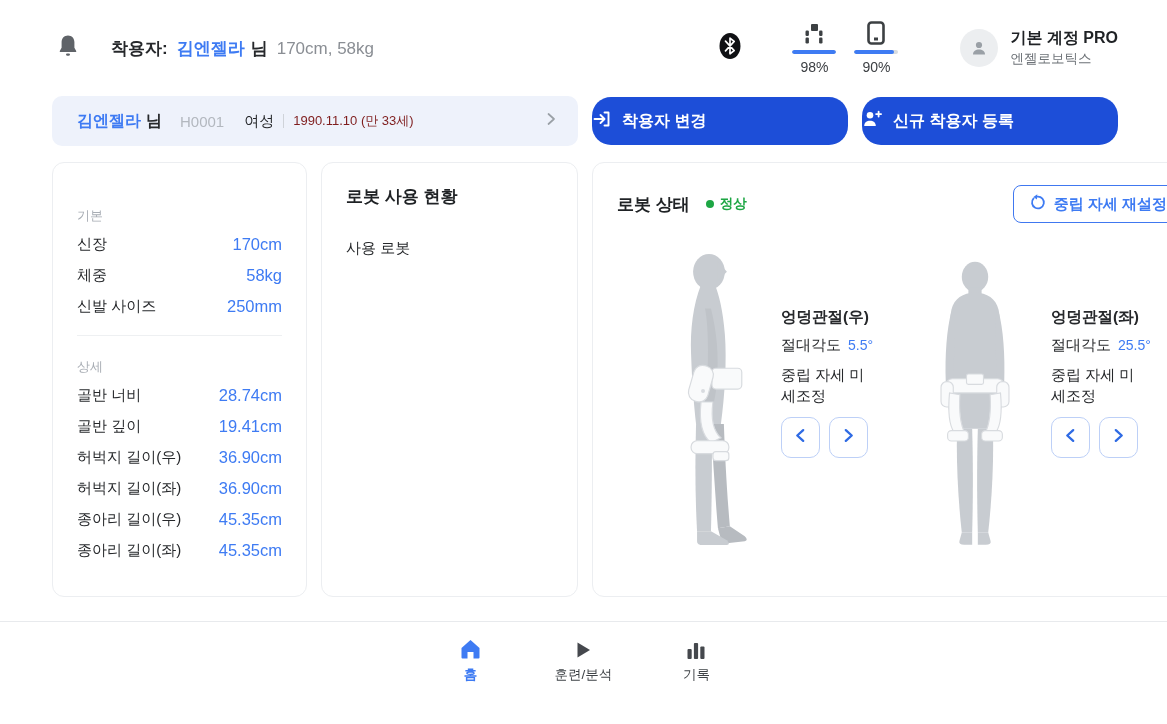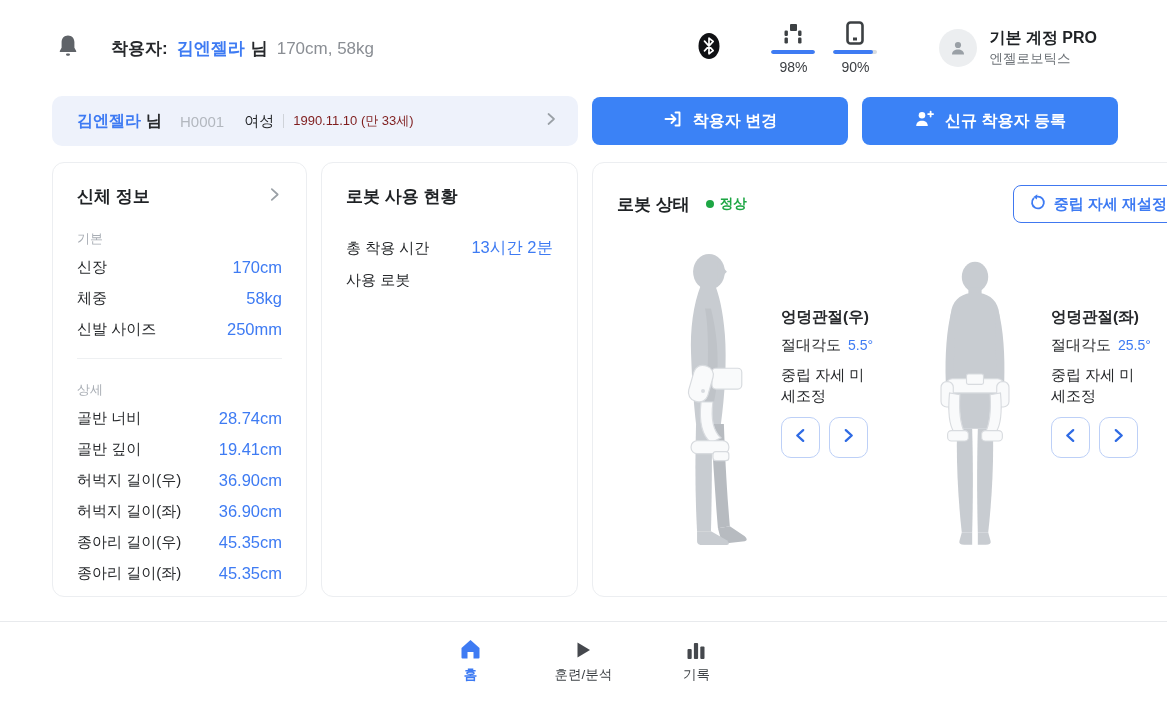--- a/index.html
+++ b/index.html
@@ -4,21 +4,21 @@
 <style>
   * { margin:0; padding:0; box-sizing:border-box; }
   html,body { width:1167px; height:724px; overflow:hidden; }
   body {
     font-family:"Liberation Sans","DejaVu Sans",sans-serif;
     background:#ffffff; color:#26282b; position:relative;
   }
   .page { width:1167px; height:724px; display:flex; flex-direction:column; }
 
   
-  .header { height:96px; display:flex; align-items:center; padding:0 70px 0 55px; flex:0 0 auto; }
+  .header { height:96px; display:flex; align-items:center; padding:0 49px 0 55px; flex:0 0 auto; }
   .bell-btn { width:26px; height:26px; display:flex; align-items:center; justify-content:center; cursor:pointer; }
   .wearer-info { display:flex; align-items:baseline; gap:9px; margin-left:30px; font-size:17px; }
   .wearer-label { font-weight:700; color:#26282b; }
   .wearer-name { font-weight:700; color:#3e7bf3; }
   .wearer-suffix { font-weight:700; color:#26282b; margin-left:-3px; }
   .wearer-body { color:#8a8e94; font-weight:400; }
   .header-right { margin-left:auto; display:flex; align-items:center; }
   .bt-wrap { margin-right:48px; }
   .battery { display:flex; flex-direction:column; align-items:center; width:48px; margin-right:14px; }
   .battery .icon-box { height:24px; display:flex; align-items:flex-end; justify-content:center; }
@@ -38,23 +38,23 @@
     display:flex; align-items:center; padding:0 20px 0 25px; cursor:pointer; flex:0 0 auto;
   }
   .pb-name { color:#3e7bf3; font-weight:700; font-size:16px; }
   .pb-suffix { color:#26282b; font-weight:700; font-size:16px; margin-left:5px; }
   .pb-id { color:#b3b8bf; font-size:15px; margin-left:18px; }
   .pb-gender { color:#26282b; font-size:15px; margin-left:20px; }
   .pb-div { width:1px; height:14px; background:#cfd3d9; margin:0 9px; }
   .pb-birth { color:#7f1d1d; font-size:13px; }
   .pb-chevron { margin-left:auto; }
   .btn-primary {
-    flex:1; height:48px; background:#3b82f6; border:none; border-radius:8px;
+    flex:1; height:48px; background:#1d4ed8; border:none; border-radius:19px;
     color:#fff; font-size:16px; font-weight:700; display:flex; align-items:center;
-    justify-content:center; gap:10px; cursor:pointer; font-family:inherit;
+    justify-content:flex-start; gap:10px; cursor:pointer; font-family:inherit;
   }
 
   
   .cards { display:flex; gap:14px; padding:16px 49px 0 52px; flex:0 0 auto; height:451px; }
   .card { background:#fff; border:1px solid #eceef1; border-radius:12px; padding:22px 24px; height:435px; }
   .card-title { font-size:17px; font-weight:700; color:#1f2225; }
   .card-head { display:flex; align-items:center; }
 
   .card-body-info { width:255px; flex:0 0 auto; }
   .card-usage { width:257px; flex:0 0 auto; }
@@ -213,28 +213,20 @@
           <path d="M16.6 2.6 v5 M14.1 5.1 h5" stroke="#fff" stroke-width="1.8" stroke-linecap="round"></path>
         </svg>
       </span>
       <span>신규 착용자 등록</span>
     </button>
   </div>
 
   <div class="cards">
 
     <div class="card card-body-info">
-      <div class="card-head">
-        <span class="card-title">신체 정보</span>
-        <span style="margin-left:auto;">
-          <svg width="15" height="15" viewBox="0 0 14 14">
-              <path d="M4.5 2 L10 7 L4.5 12" fill="none" stroke="#9aa0a6" stroke-width="1.6" stroke-linecap="round" stroke-linejoin="round"></path>
-            </svg>
-        </span>
-      </div>
       <div class="section-label">기본</div>
       <div class="info-row">
         <span class="lbl">신장</span>
         <span class="val">170cm</span>
       </div>
       <div class="info-row">
         <span class="lbl">체중</span>
         <span class="val">58kg</span>
       </div>
       <div class="info-row">
@@ -267,24 +259,20 @@
         <span class="lbl">종아리 길이(좌)</span>
         <span class="val">45.35cm</span>
       </div>
     </div>
 
     <div class="card card-usage">
       <div class="card-head">
         <span class="card-title">로봇 사용 현황</span>
       </div>
       <div class="usage-rows">
-        <div class="usage-row">
-          <span class="lbl">총 착용 시간</span>
-          <span class="val">13시간 2분</span>
-        </div>
         <div class="usage-row">
           <span class="lbl">사용 로봇</span>
         </div>
       </div>
     </div>
 
     <div class="card card-status">
       <div class="card-head">
         <span class="card-title">로봇 상태</span>
         <span class="status-chip">

